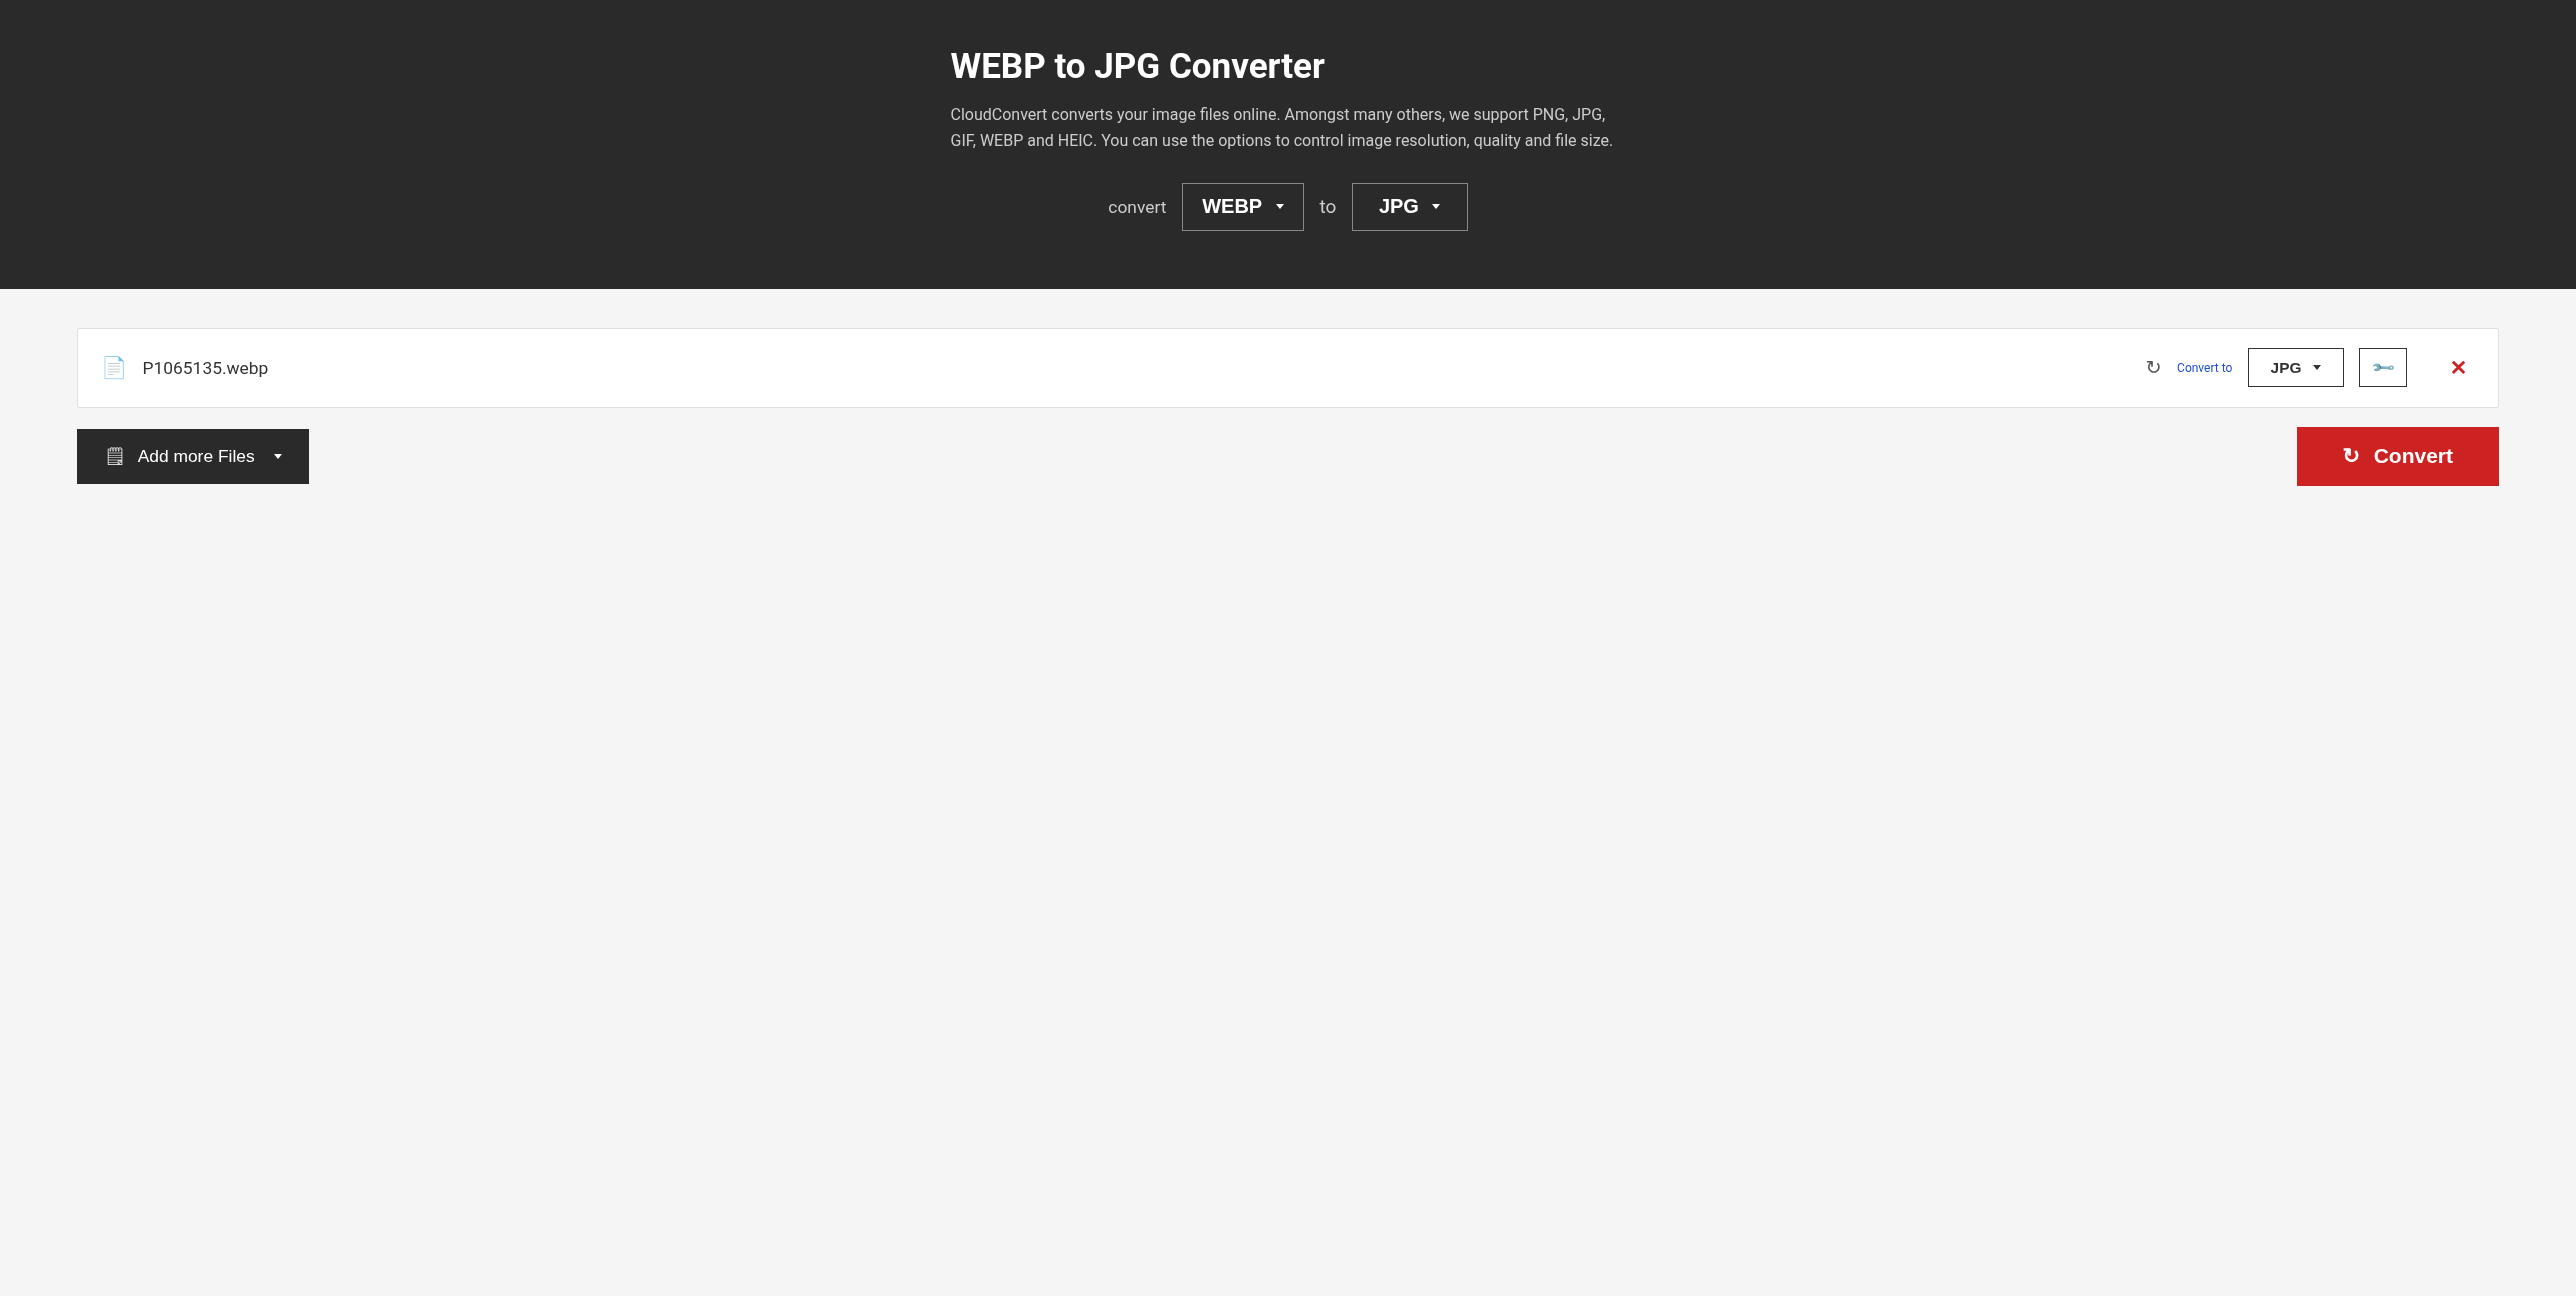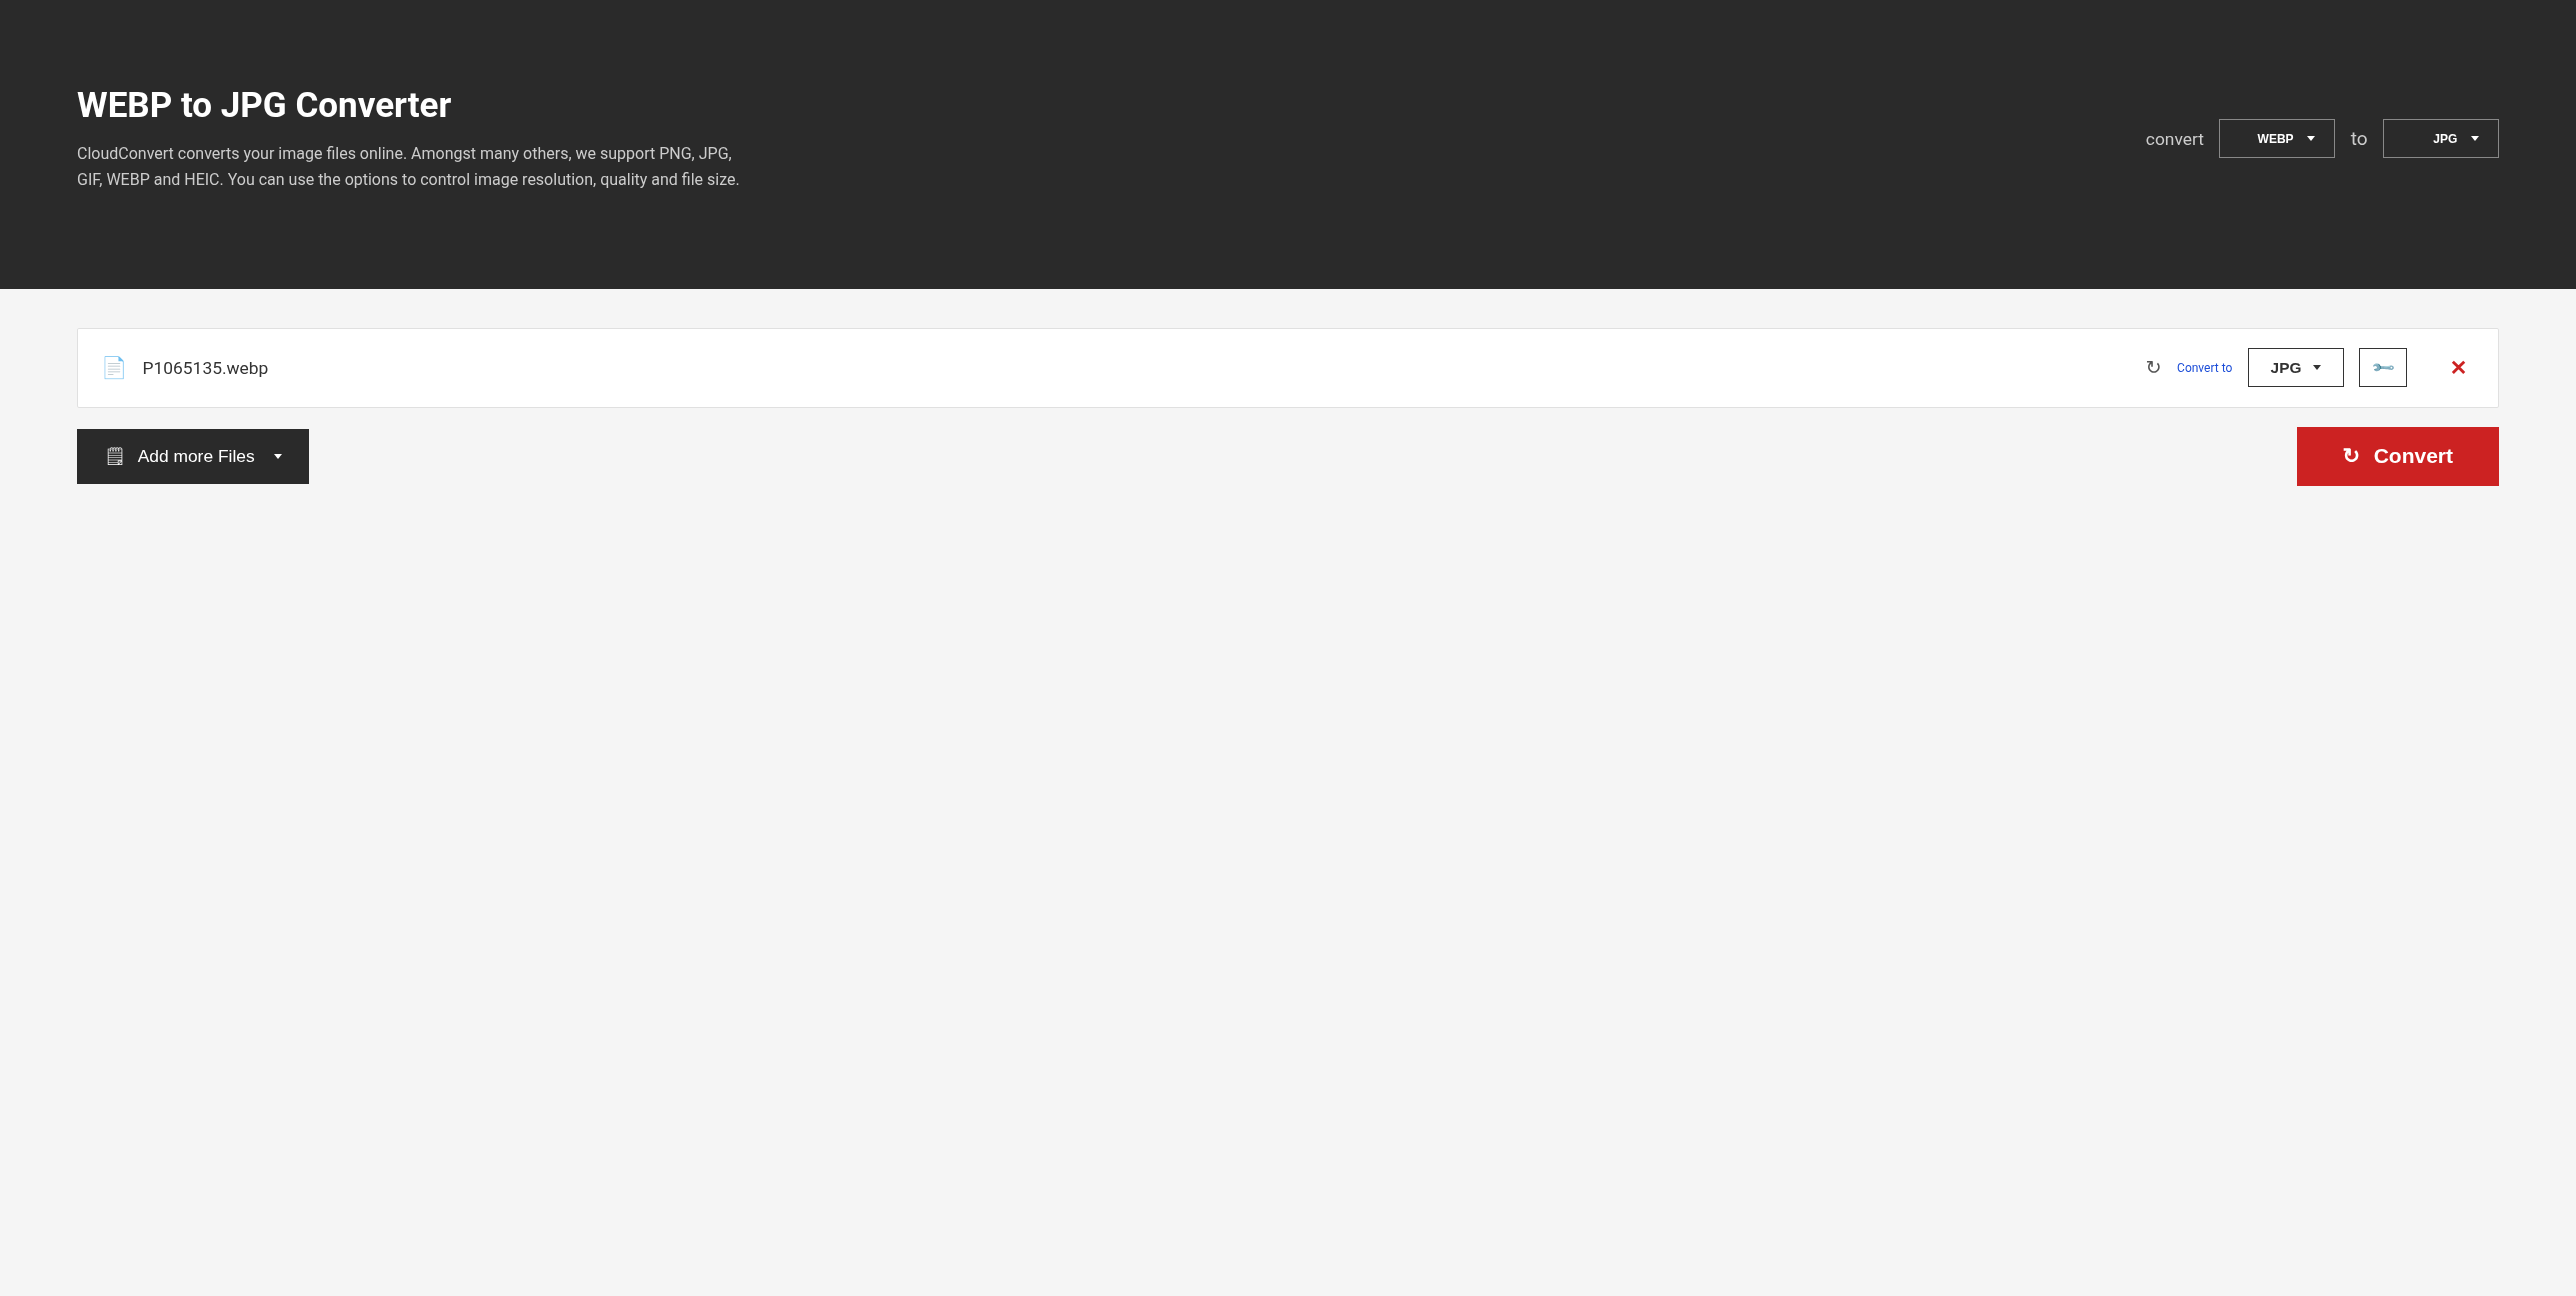--- a/index.html
+++ b/index.html
@@ -14,20 +14,21 @@
       min-height: 100vh;
     }
 
     .header {
       background: #2a2a2a;
       padding: 46px 77px 58px 77px;
       display: flex;
       align-items: center;
       justify-content: space-between;
       min-height: 289px;
+      flex-direction: column;
     }
 
     .header-left {
       max-width: 675px;
     }
 
     .header-title {
       color: #ffffff;
       font-size: 35px;
       font-weight: 700;
@@ -50,28 +51,28 @@
     .header-convert-label {
       color: #cccccc;
       font-size: 17.4px;
     }
 
     .header-dropdown {
       background: transparent;
       border: 1.9px solid #888;
       color: #ffffff;
       padding: 11.6px 19.3px;
-      font-size: 12px;
+      font-size: 20px;
       font-weight: 600;
       cursor: pointer;
       display: flex;
       align-items: center;
       gap: 9.6px;
       min-width: 116px;
-      justify-content: flex-end;
+      justify-content: center;
     }
 
     .header-to-label {
       color: #cccccc;
       font-size: 19px;
     }
 
     .chevron-down {
       display: inline-block;
       width: 0;

